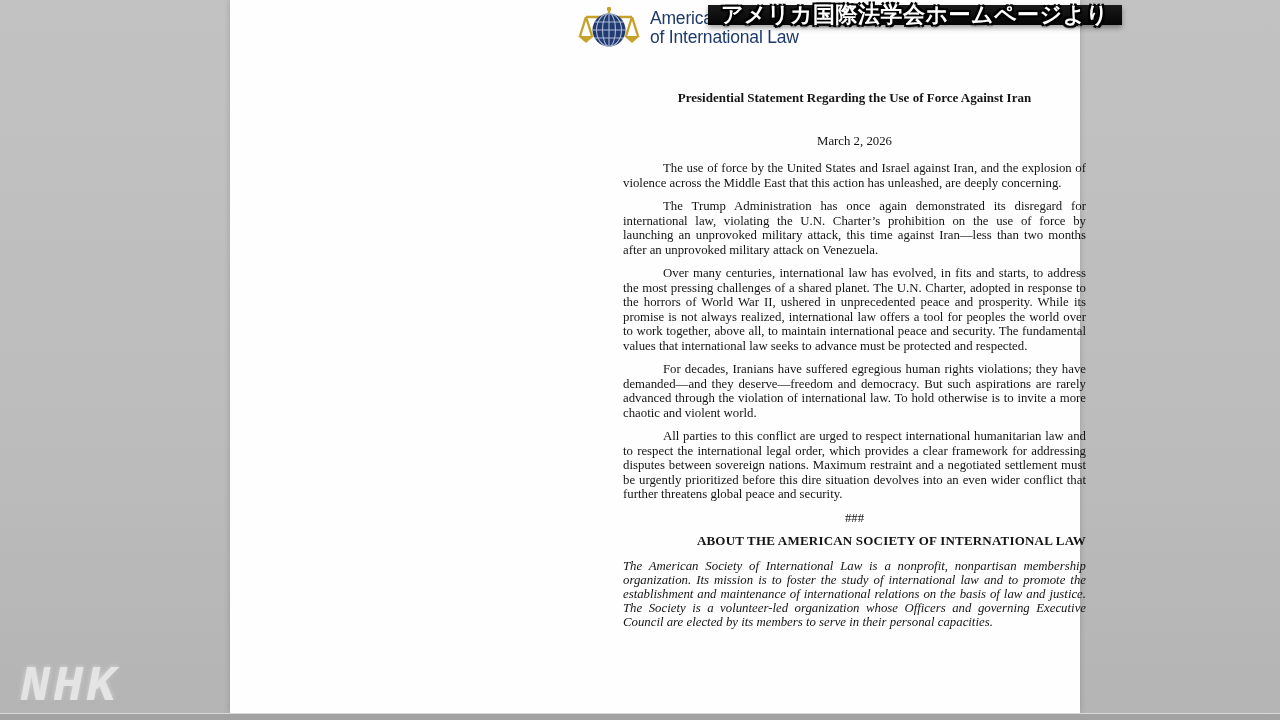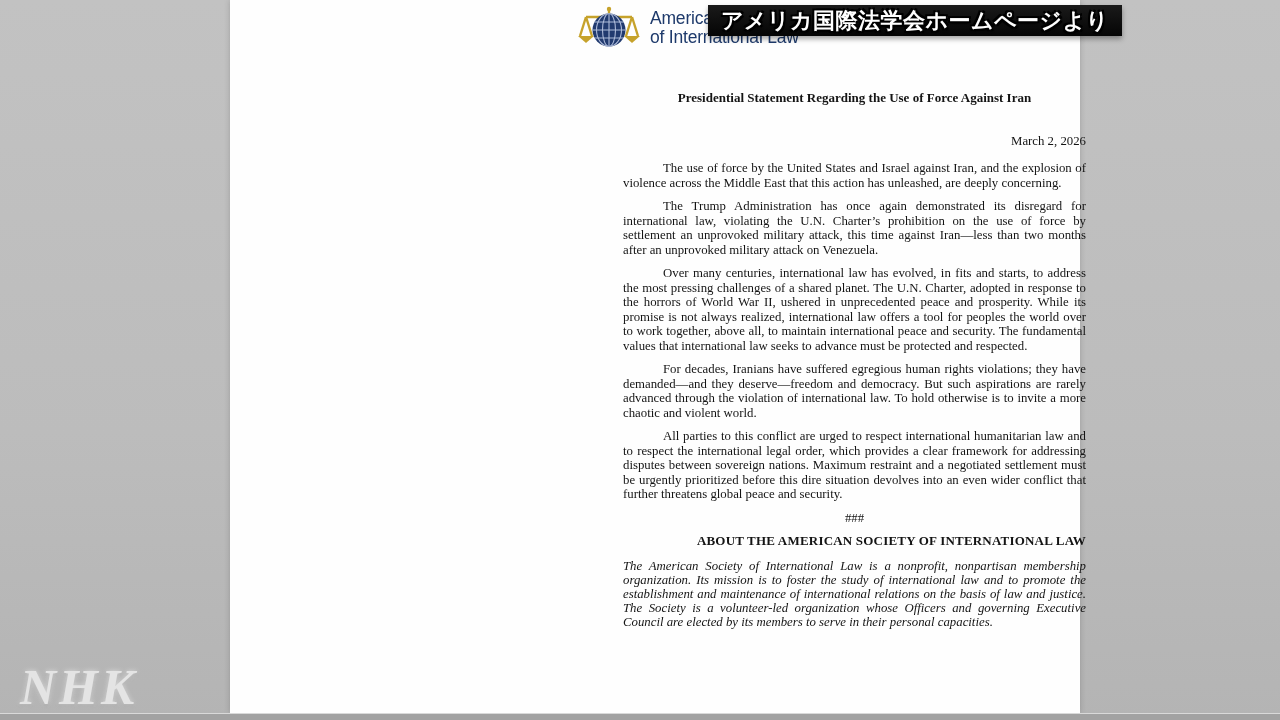--- a/index.html
+++ b/index.html
@@ -29,54 +29,54 @@
     position: absolute; left: 347px; top: 5px; display: flex; align-items: center; gap: 9px;
   }
   .asil-logo .logo-text {
     font-family: "Liberation Sans", sans-serif;
     color: #1e3a6b; font-size: 17.5px; line-height: 19px;
     font-weight: 500; letter-spacing: -0.2px; white-space: pre-line;
   }
 
   
   .jp-caption {
-    position: absolute; left: 708px; top: 5px; height: 31px; z-index: 10;
+    position: absolute; left: 708px; top: 5px; height: 20px; z-index: 10;
     display: flex; align-items: center; padding: 0 13px;
     background: linear-gradient(180deg, #1a1a1a, #050505);
     box-shadow: 0 3px 5px rgba(0,0,0,0.35);
   }
   .jp-caption span {
     font-family: "DejaVu Sans", sans-serif;
     font-weight: bold; font-size: 22px; letter-spacing: 0.5px; color: #ffffff;
     text-shadow: -2px -2px 0 #000, 2px -2px 0 #000, -2px 2px 0 #000, 2px 2px 0 #000,
                  0 2px 3px #000;
     white-space: nowrap;
   }
 
   
   .nhk-logo {
     position: absolute; left: 20px; top: 658px; z-index: 7;
-    font-family: Liberation Serif, serif;
+    font-family: Liberation Mono, monospace;
     font-style: italic; font-weight: bold; font-size: 50px; letter-spacing: 3px;
     color: #e4e4e4;
     text-shadow: 0 0 5px rgba(255,255,255,0.55), 0 2px 3px rgba(150,150,150,0.6);
     user-select: none;
   }
 
   
   .doc-column {
     position: absolute; left: 393px; top: 90px; width: 463px;
     color: #141414;
   }
   .doc-title {
     margin: 0 0 28px 0; text-align: center;
     font-size: 13px; font-weight: bold;
   }
   .doc-date {
-    margin: 0 0 12px 0; text-align: right; font-size: 12.8px;
+    margin: 0 0 12px 0; text-align: center; font-size: 12.8px;
   }
   p.body-para {
     margin: 0 0 9px 0;
     font-size: 12.8px; line-height: 14.5px;
     text-align: justify; text-indent: 40px;
   }
   .separator {
     margin: 0 0 9px 0; text-align: center; font-size: 12.8px; line-height: 14.5px;
   }
   .about-heading {
@@ -129,21 +129,21 @@
       </svg>
       <div class="logo-text">American Society
 of International Law</div>
     </div>
 
     <div class="doc-column">
       <h1 class="doc-title">Presidential Statement Regarding the Use of Force Against Iran</h1>
       <div class="doc-date">March 2, 2026</div>
 
       <p class="body-para">The use of force by the United States and Israel against Iran, and the explosion of violence across the Middle East that this action has unleashed, are deeply concerning.</p>
-      <p class="body-para">The Trump Administration has once again demonstrated its disregard for international law, violating the U.N. Charter’s prohibition on the use of force by settlement an unprovoked military attack, this time against Iran—less than two months after an unprovoked military attack on Venezuela.</p>
+      <p class="body-para">The Trump Administration has once again demonstrated its disregard for international law, violating the U.N. Charter’s prohibition on the use of force by launching an unprovoked military attack, this time against Iran—less than two months after an unprovoked military attack on Venezuela.</p>
       <p class="body-para">Over many centuries, international law has evolved, in fits and starts, to address the most pressing challenges of a shared planet. The U.N. Charter, adopted in response to the horrors of World War II, ushered in unprecedented peace and prosperity. While its promise is not always realized, international law offers a tool for peoples the world over to work together, above all, to maintain international peace and security. The fundamental values that international law seeks to advance must be protected and respected.</p>
       <p class="body-para">For decades, Iranians have suffered egregious human rights violations; they have demanded—and they deserve—freedom and democracy. But such aspirations are rarely advanced through the violation of international law. To hold otherwise is to invite a more chaotic and violent world.</p>
       <p class="body-para">All parties to this conflict are urged to respect international humanitarian law and to respect the international legal order, which provides a clear framework for addressing disputes between sovereign nations. Maximum restraint and a negotiated settlement must be urgently prioritized before this dire situation devolves into an even wider conflict that further threatens global peace and security.</p>
 
       <div class="separator">###</div>
 
       <h2 class="about-heading">ABOUT THE AMERICAN SOCIETY OF INTERNATIONAL LAW</h2>
       <p class="about-para">The American Society of International Law is a nonprofit, nonpartisan membership organization. Its mission is to foster the study of international law and to promote the establishment and maintenance of international relations on the basis of law and justice. The Society is a volunteer-led organization whose Officers and governing Executive Council are elected by its members to serve in their personal capacities.</p>
     </div>
 

